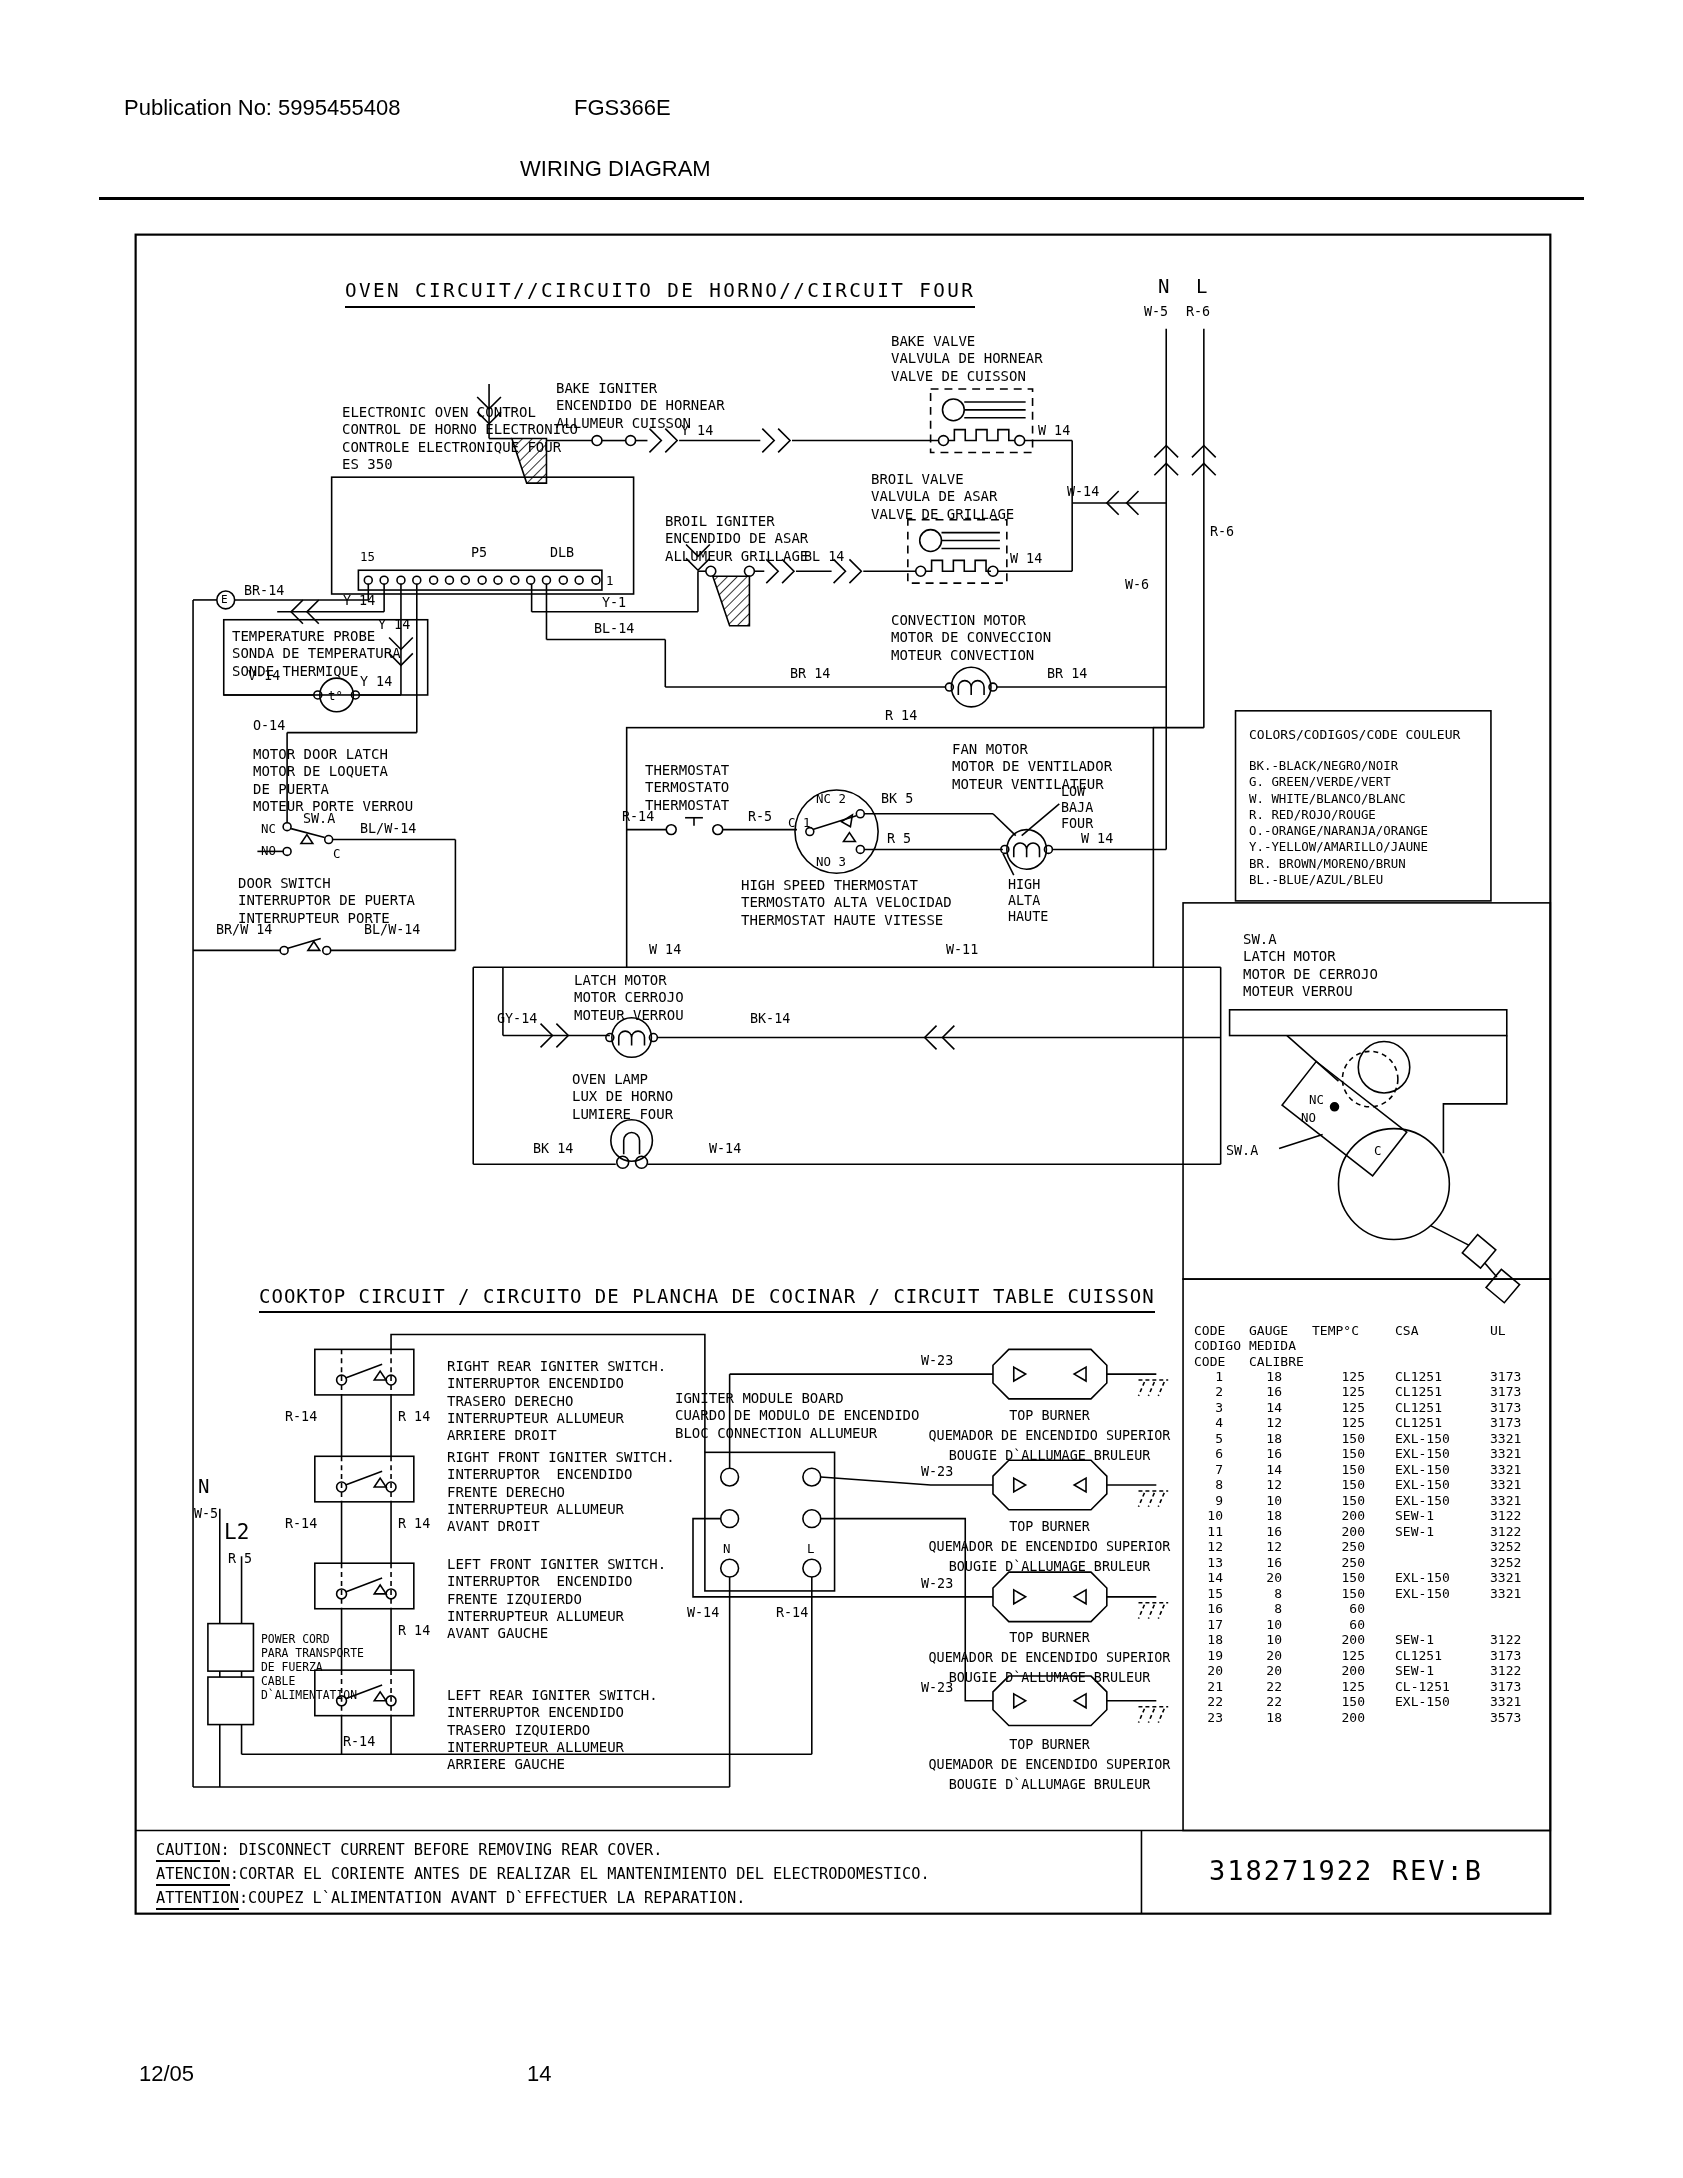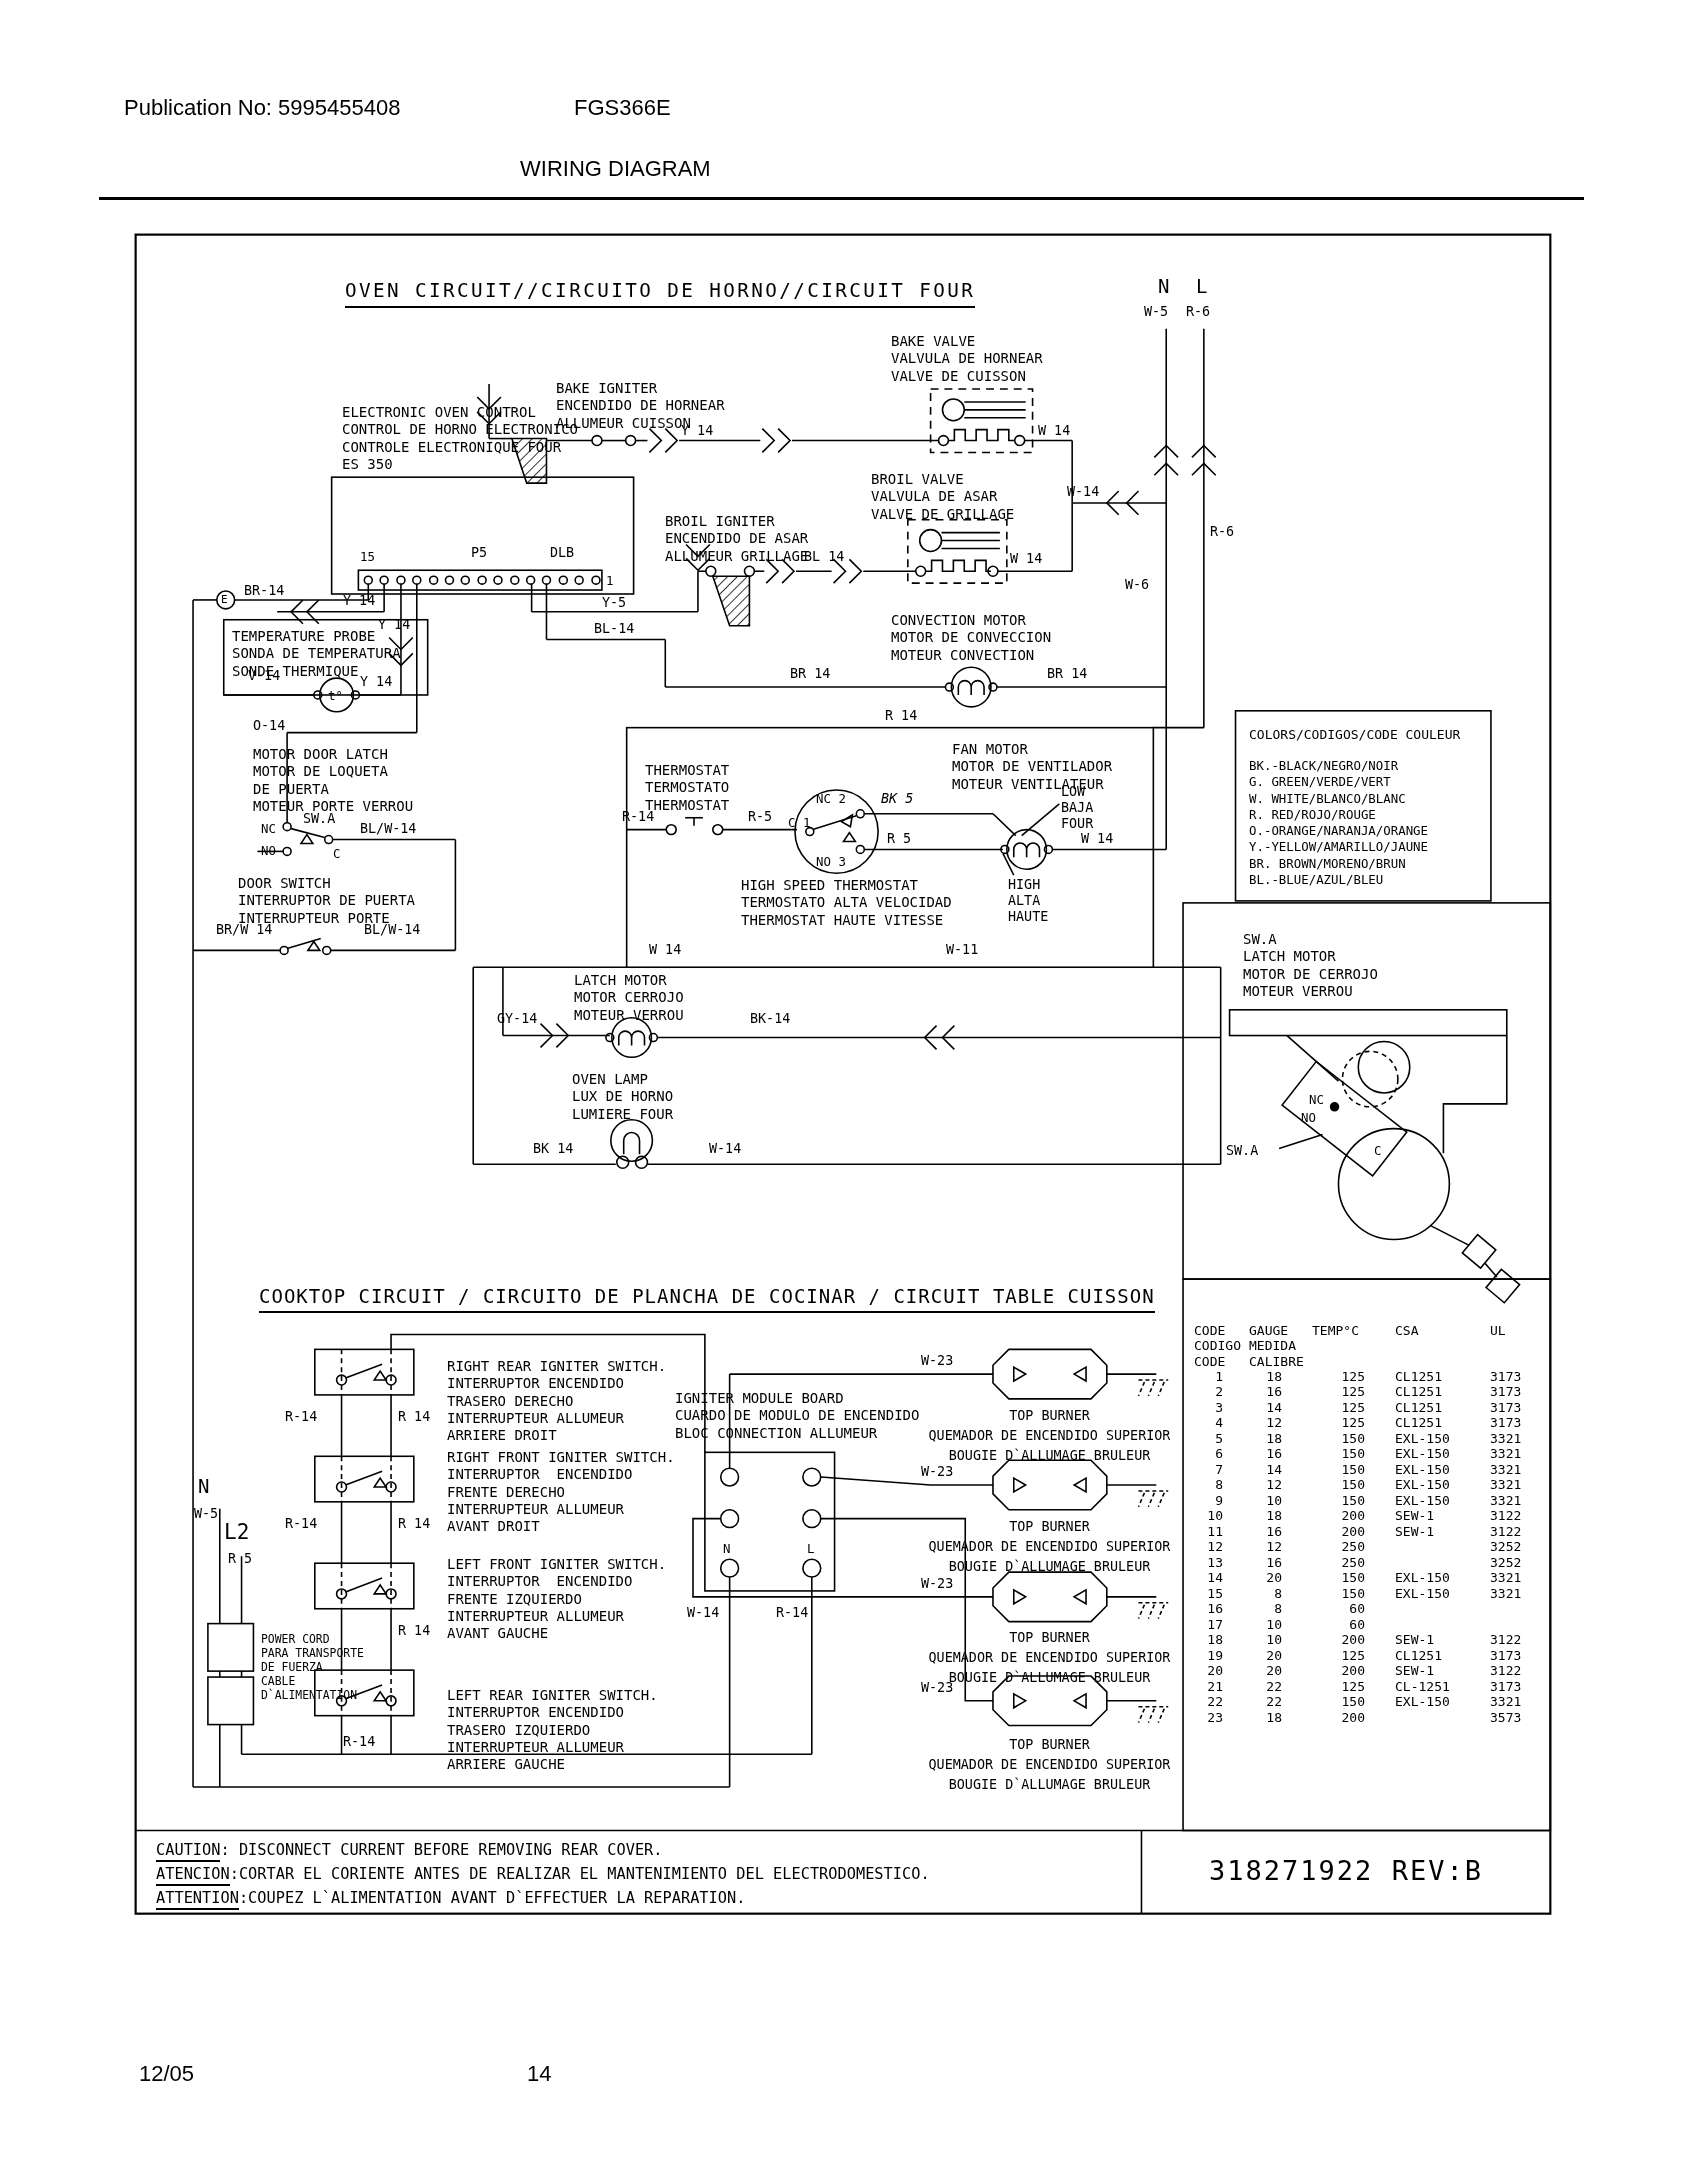--- a/index.html
+++ b/index.html
@@ -456,39 +456,39 @@
 VALVE DE CUISSON</div>
 <div class="wl" style="left:1038px;top:424px;">W 14</div>
 <div class="lbl" style="left:665px;top:513px;">BROIL IGNITER
 ENCENDIDO DE ASAR
 ALLUMEUR GRILLAGE</div>
 <div class="wl" style="left:804px;top:550px;">BL 14</div>
 <div class="lbl" style="left:871px;top:471px;">BROIL VALVE
 VALVULA DE ASAR
 VALVE DE GRILLAGE</div>
 <div class="wl" style="left:1010px;top:552px;">W 14</div>
-<div class="wl" style="left:602px;top:596px;">Y-5</div>
+<div class="wl" style="left:602px;top:596px;">Y-1</div>
 <div class="wl" style="left:594px;top:622px;">BL-14</div>
 
 <div class="lbl" style="left:891px;top:612px;">CONVECTION MOTOR
 MOTOR DE CONVECCION
 MOTEUR CONVECTION</div>
 <div class="wl" style="left:790px;top:667px;">BR 14</div>
 <div class="wl" style="left:1047px;top:667px;">BR 14</div>
 <div class="wl" style="left:885px;top:709px;">R 14</div>
 
 <div class="lbl" style="left:645px;top:762px;">THERMOSTAT
 TERMOSTATO
 THERMOSTAT</div>
 <div class="wl" style="left:622px;top:810px;">R-14</div>
 <div class="wl" style="left:748px;top:810px;">R-5</div>
 <div class="wl sm" style="left:788px;top:816px;">C 1</div>
 <div class="wl sm" style="left:816px;top:792px;">NC 2</div>
 <div class="wl sm" style="left:816px;top:855px;">NO 3</div>
-<div class="wl" style="left:881px;top:792px;font-style:italic;">BK 5</div>
+<div class="wl" style="left:881px;top:792px;">BK 5</div>
 <div class="wl" style="left:887px;top:832px;">R 5</div>
 <div class="lbl" style="left:741px;top:877px;">HIGH SPEED THERMOSTAT
 TERMOSTATO ALTA VELOCIDAD
 THERMOSTAT HAUTE VITESSE</div>
 <div class="lbl" style="left:952px;top:741px;">FAN MOTOR
 MOTOR DE VENTILADOR
 MOTEUR VENTILATEUR</div>
 <div class="wl" style="left:1061px;top:784px;line-height:16px;">LOW
 BAJA
 FOUR</div>

